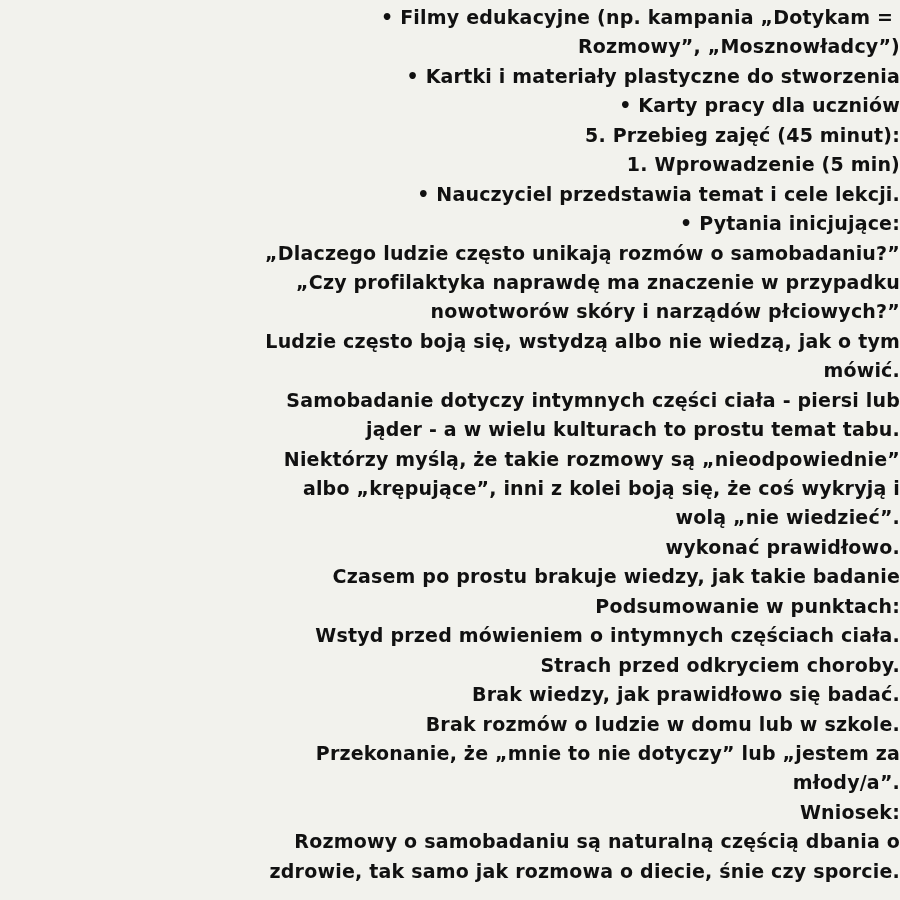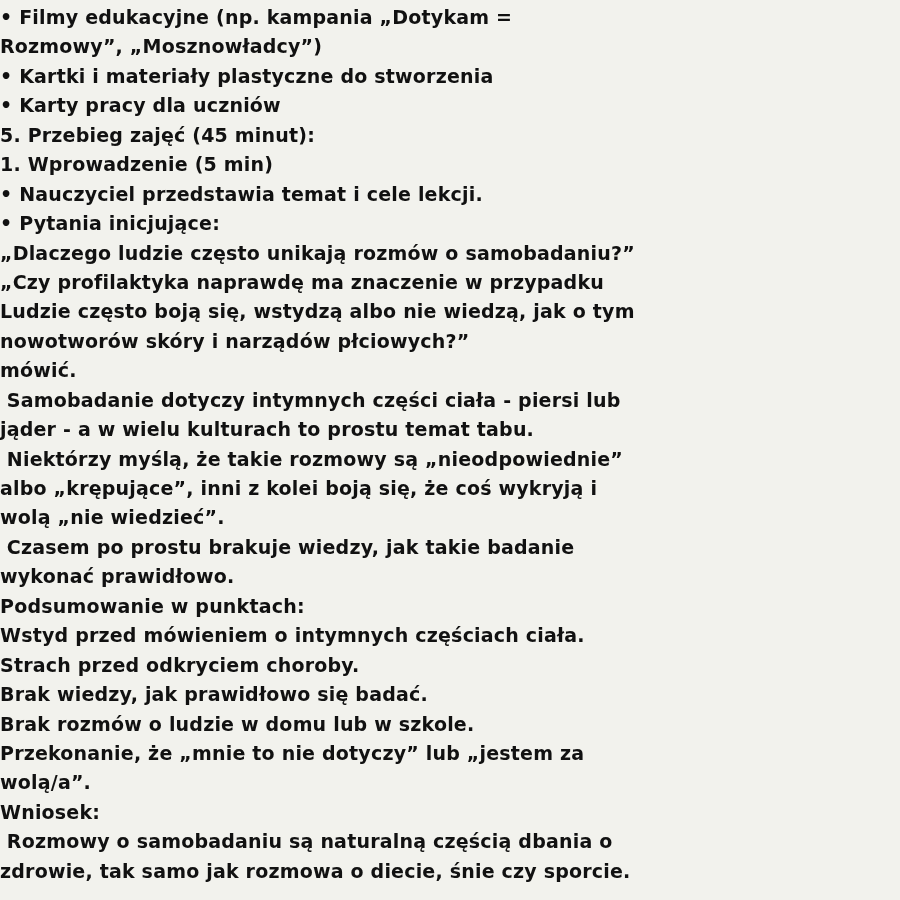--- a/index.html
+++ b/index.html
@@ -12,21 +12,21 @@
     }
     .page {
       position: relative;
       width: 900px;
       height: 900px;
       background: #f2f2ed;
       color: #111111;
       font-family: "DejaVu Sans", sans-serif;
       font-weight: bold;
       font-size: 19px;
-      text-align: left;
+      text-align: right;
       box-sizing: border-box;
       padding-top: 3px;
     }
     .line {
       display: block;
       height: 29.45px;
       line-height: 29.45px;
       white-space: pre;
       letter-spacing: 0.2px;
     }
@@ -38,33 +38,33 @@
   <div class="line">• Filmy edukacyjne (np. kampania „Dotykam = </div>
   <div class="line">Rozmowy”, „Mosznowładcy”)</div>
   <div class="line">• Kartki i materiały plastyczne do stworzenia</div>
   <div class="line">• Karty pracy dla uczniów</div>
   <div class="line">5. Przebieg zajęć (45 minut):</div>
   <div class="line">1. Wprowadzenie (5 min)</div>
   <div class="line">• Nauczyciel przedstawia temat i cele lekcji.</div>
   <div class="line">• Pytania inicjujące:</div>
   <div class="line">„Dlaczego ludzie często unikają rozmów o samobadaniu?”</div>
   <div class="line">„Czy profilaktyka naprawdę ma znaczenie w przypadku</div>
+  <div class="line">nowotworów skóry i narządów płciowych?”</div>
   <div class="line">Ludzie często boją się, wstydzą albo nie wiedzą, jak o tym</div>
-  <div class="line">nowotworów skóry i narządów płciowych?”</div>
   <div class="line">mówić.</div>
   <div class="line"> Samobadanie dotyczy intymnych części ciała - piersi lub</div>
   <div class="line">jąder - a w wielu kulturach to prostu temat tabu.</div>
   <div class="line"> Niektórzy myślą, że takie rozmowy są „nieodpowiednie”</div>
   <div class="line">albo „krępujące”, inni z kolei boją się, że coś wykryją i</div>
   <div class="line">wolą „nie wiedzieć”.</div>
+  <div class="line">wykonać prawidłowo.</div>
   <div class="line"> Czasem po prostu brakuje wiedzy, jak takie badanie</div>
-  <div class="line">wykonać prawidłowo.</div>
   <div class="line">Podsumowanie w punktach:</div>
   <div class="line">Wstyd przed mówieniem o intymnych częściach ciała.</div>
   <div class="line">Strach przed odkryciem choroby.</div>
   <div class="line">Brak wiedzy, jak prawidłowo się badać.</div>
   <div class="line">Brak rozmów o ludzie w domu lub w szkole.</div>
   <div class="line">Przekonanie, że „mnie to nie dotyczy” lub „jestem za</div>
-  <div class="line">wolą/a”.</div>
+  <div class="line">młody/a”.</div>
   <div class="line">Wniosek:</div>
   <div class="line"> Rozmowy o samobadaniu są naturalną częścią dbania o</div>
   <div class="line">zdrowie, tak samo jak rozmowa o diecie, śnie czy sporcie.</div>
 </div>
 
 </body></html>

